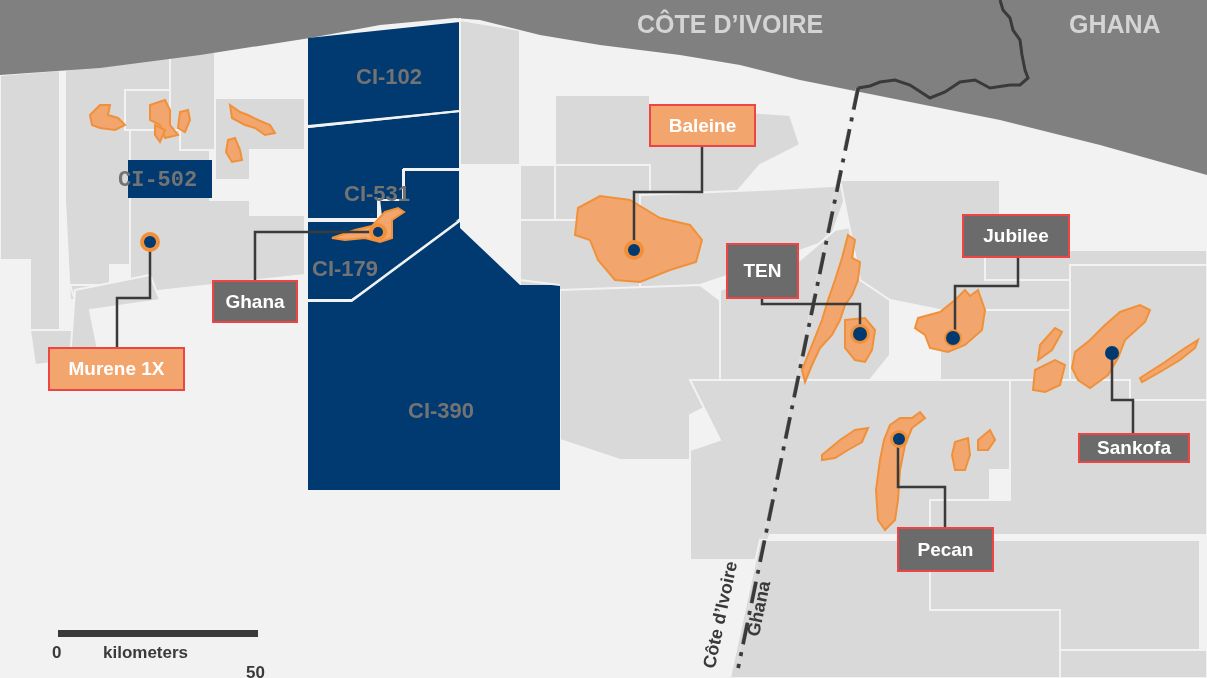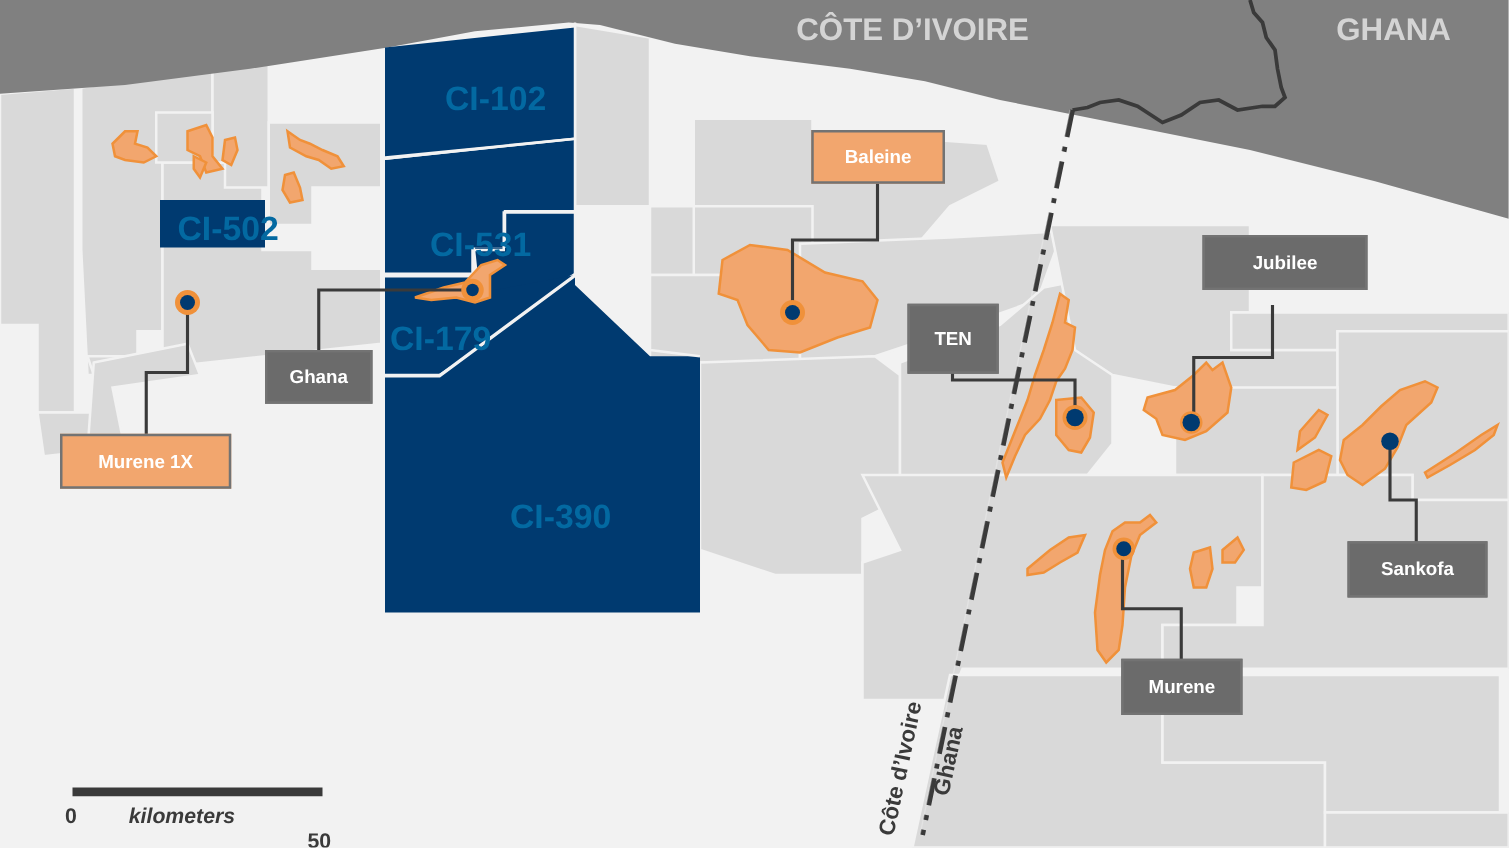--- a/index.html
+++ b/index.html
@@ -1,21 +1,21 @@
 <!DOCTYPE html>
 <html><head>
 <meta charset="utf-8">
 <style>
   html,body{margin:0;padding:0;background:#f2f2f2;}
   body{width:1207px;height:678px;overflow:hidden;position:relative;font-family:"Liberation Sans",sans-serif;}
   #map{position:absolute;left:0;top:0;width:1207px;height:678px;}
-  .lbl{position:absolute;box-sizing:border-box;border:2px solid #737373;color:#fff;font-weight:bold;font-size:15px;display:flex;align-items:center;justify-content:center;}
+  .lbl{position:absolute;box-sizing:border-box;border:2px solid #ef4444;color:#fff;font-weight:bold;font-size:19px;display:flex;align-items:center;justify-content:center;}
   .lbl.grey{background:#6b6b6b;}
   .lbl.orange{background:#f2a66e;}
-  .block{position:absolute;color:#0369a1;font-weight:bold;font-size:27px;}
+  .block{position:absolute;color:#737373;font-weight:bold;font-size:22px;}
   .country{position:absolute;color:#d4d4d4;font-weight:bold;font-size:25px;}
   .scale-bar{position:absolute;left:58px;top:630px;width:200px;height:7px;background:#3a3a3a;}
   .scale-txt{position:absolute;top:643px;font-size:17px;font-weight:bold;color:#3a3a3a;}
   .border-lbl{position:absolute;font-size:18px;font-weight:bold;color:#3a3a3a;transform-origin:left top;white-space:nowrap;}
 </style>
 </head>
 <body>
 
 <svg id="map" viewBox="0 0 1207 678" xmlns="http://www.w3.org/2000/svg">
 
@@ -125,31 +125,31 @@
     <circle cx="899" cy="439" r="9" fill="#f0913a"></circle>
       <circle cx="899" cy="439" r="6" fill="#003a70"></circle>
   </g>
 </svg>
 
 <div class="country" style="left:637px;top:10px;">CÔTE D’IVOIRE</div>
 <div class="country" style="left:1069px;top:10px;">GHANA</div>
 
 <div class="block" style="left:356px;top:64px;">CI-102</div>
 <div class="block" style="left:344px;top:135px;margin-top:46px;">CI-531</div>
-<div class="block" style="left:142px;top:168px;">CI-502</div>
+<div class="block" style="left:118px;top:168px;font-family:Liberation Mono, monospace;">CI-502</div>
 <div class="block" style="left:312px;top:256px;">CI-179</div>
 <div class="block" style="left:408px;top:398px;">CI-390</div>
 
 <div class="lbl orange" style="left:48px;top:347px;width:137px;height:44px;">Murene 1X</div>
 <div class="lbl grey" style="left:212px;top:280px;width:86px;height:43px;">Ghana</div>
 <div class="lbl orange" style="left:649px;top:104px;width:107px;height:43px;">Baleine</div>
 <div class="lbl grey" style="left:726px;top:243px;width:73px;height:56px;">TEN</div>
-<div class="lbl grey" style="left:962px;top:188px;width:132px;height:44px;">Jubilee</div>
-<div class="lbl grey" style="left:1078px;top:433px;width:112px;height:45px;">Sankofa</div>
-<div class="lbl grey" style="left:897px;top:527px;width:97px;height:45px;">Murene</div>
+<div class="lbl grey" style="left:962px;top:214px;width:108px;height:44px;">Jubilee</div>
+<div class="lbl grey" style="left:1078px;top:433px;width:112px;height:30px;">Sankofa</div>
+<div class="lbl grey" style="left:897px;top:527px;width:97px;height:45px;">Pecan</div>
 
 <div class="border-lbl" style="left:699px;top:666px;transform:rotate(-78deg);">Côte d’Ivoire</div>
 <div class="border-lbl" style="left:743px;top:634px;transform:rotate(-78deg);">Ghana</div>
 
 <div class="scale-bar"></div>
 <div class="scale-txt" style="left:52px;">0</div>
-<div class="scale-txt" style="left:103px;font-style:italic;">kilometers</div>
+<div class="scale-txt" style="left:103px;">kilometers</div>
 <div class="scale-txt" style="left:246px;margin-top:20px;">50</div>
 
 </body></html>

